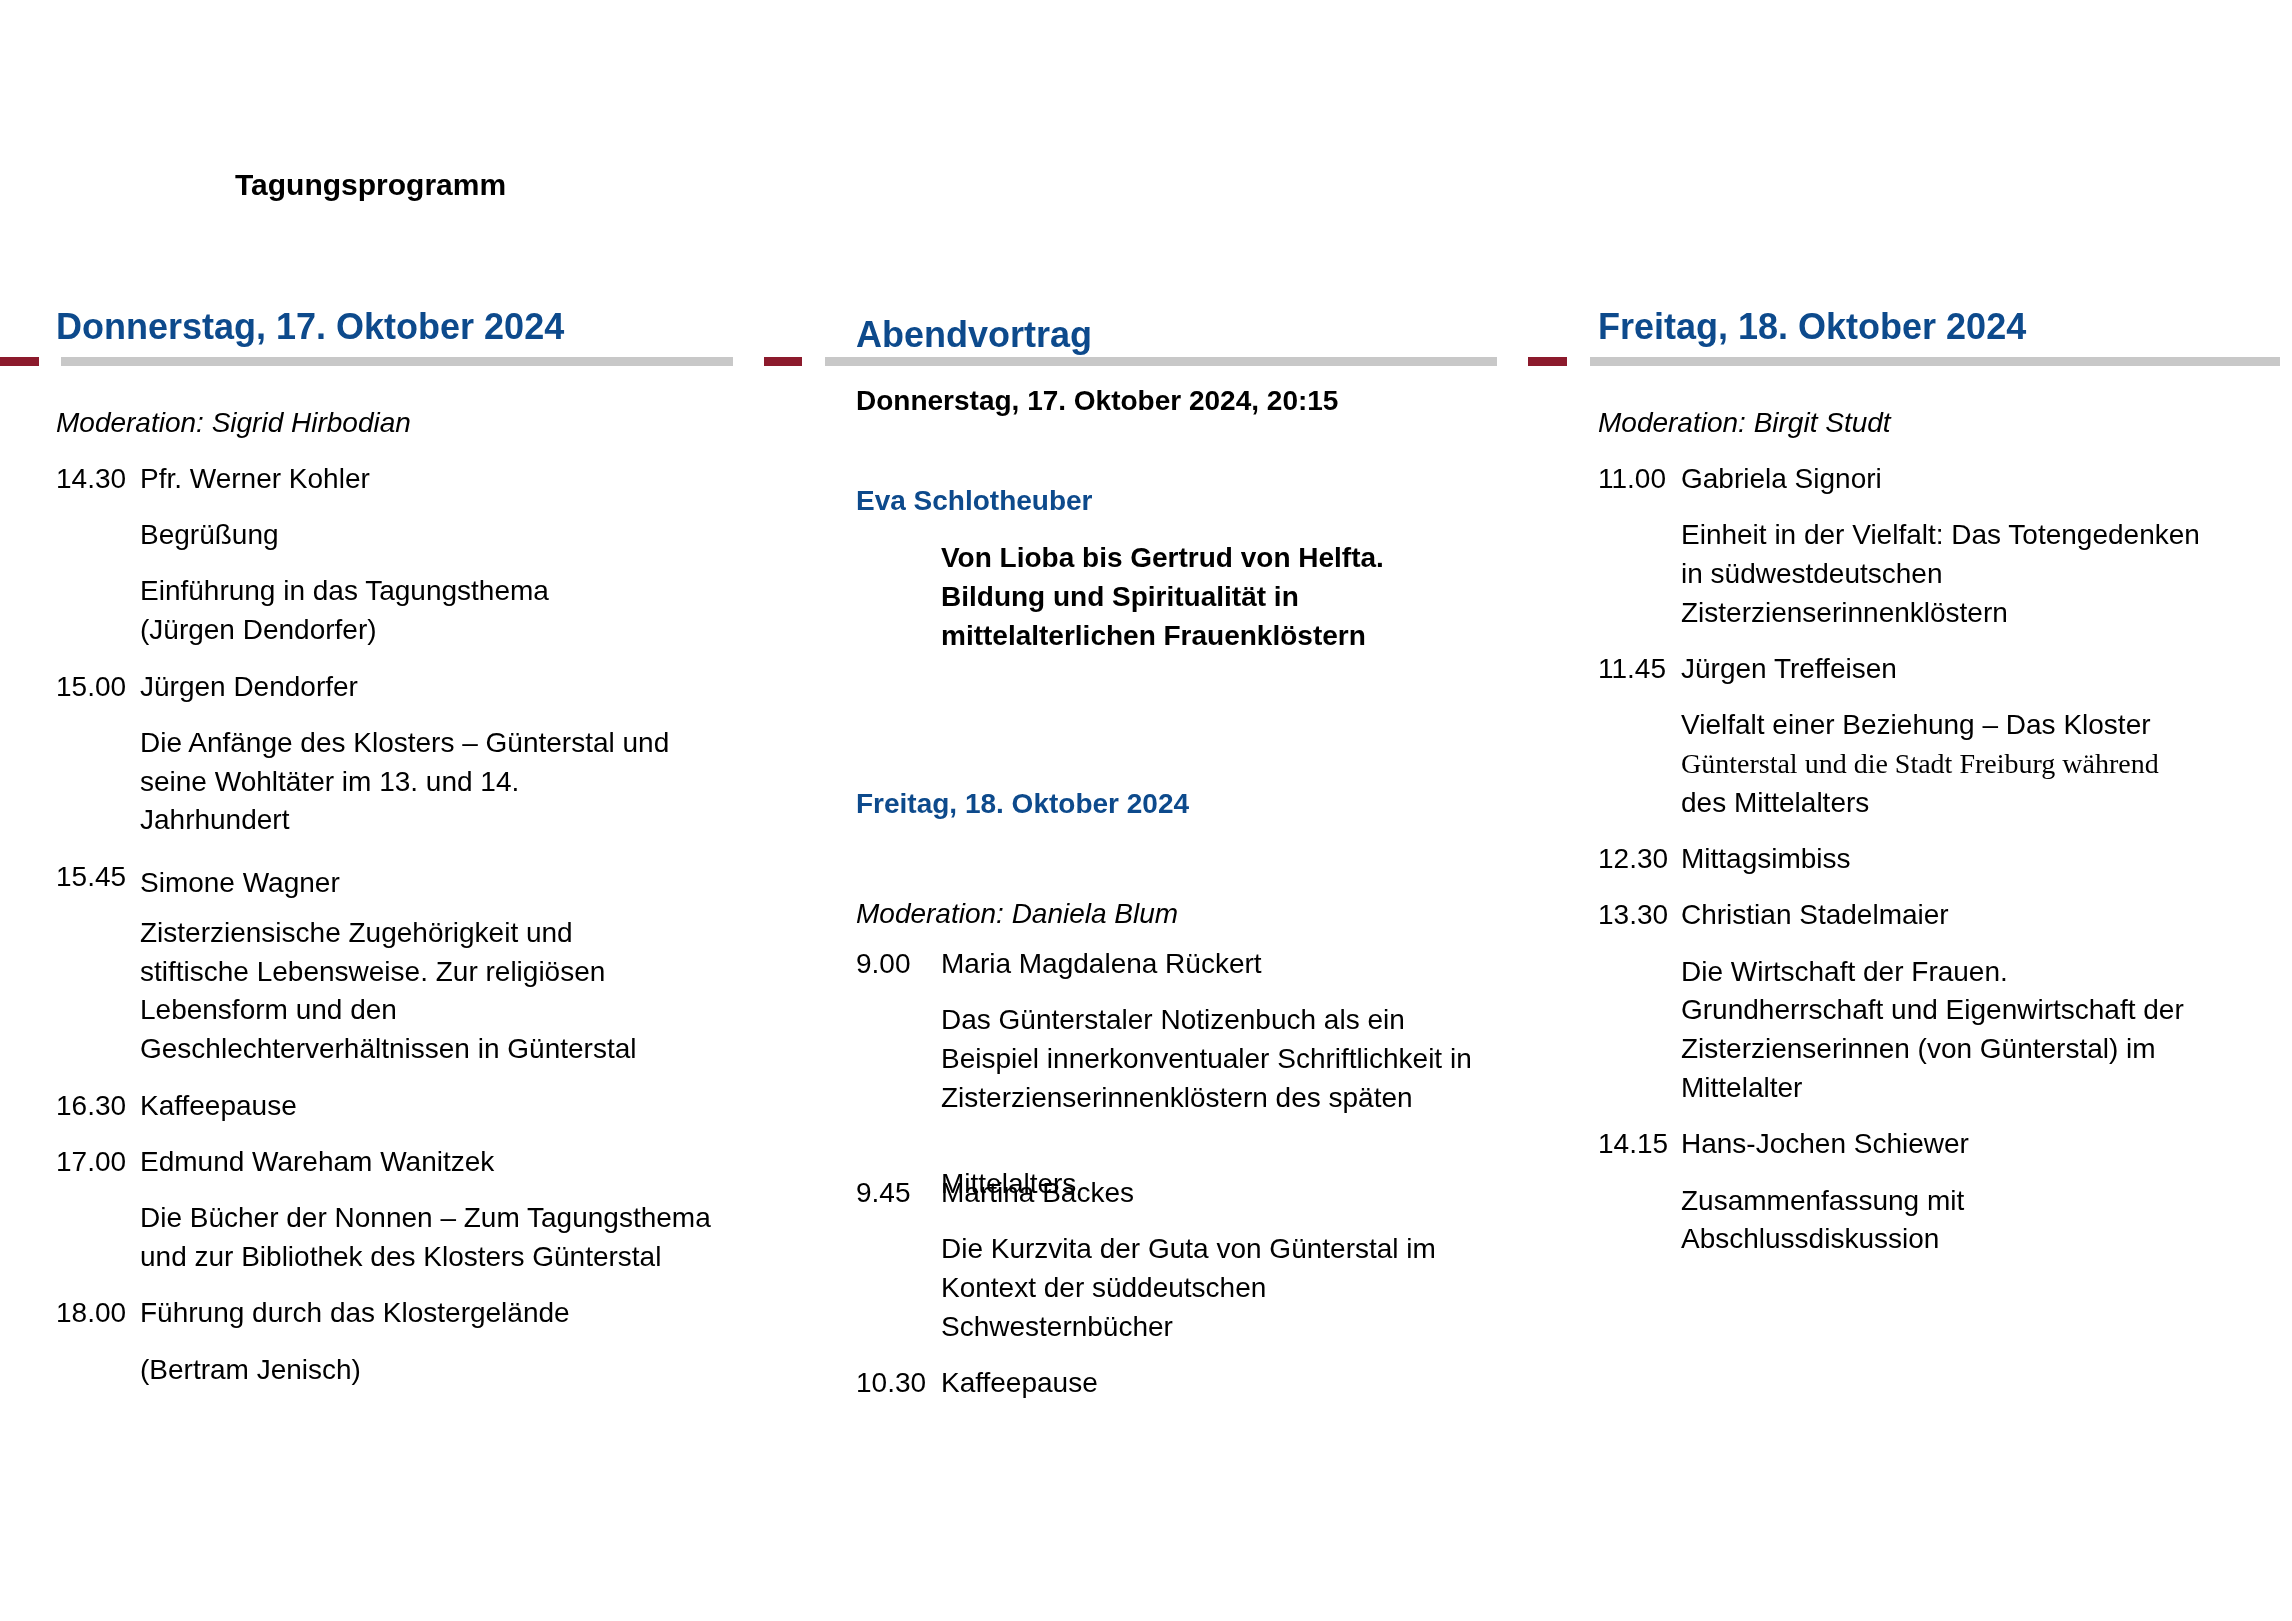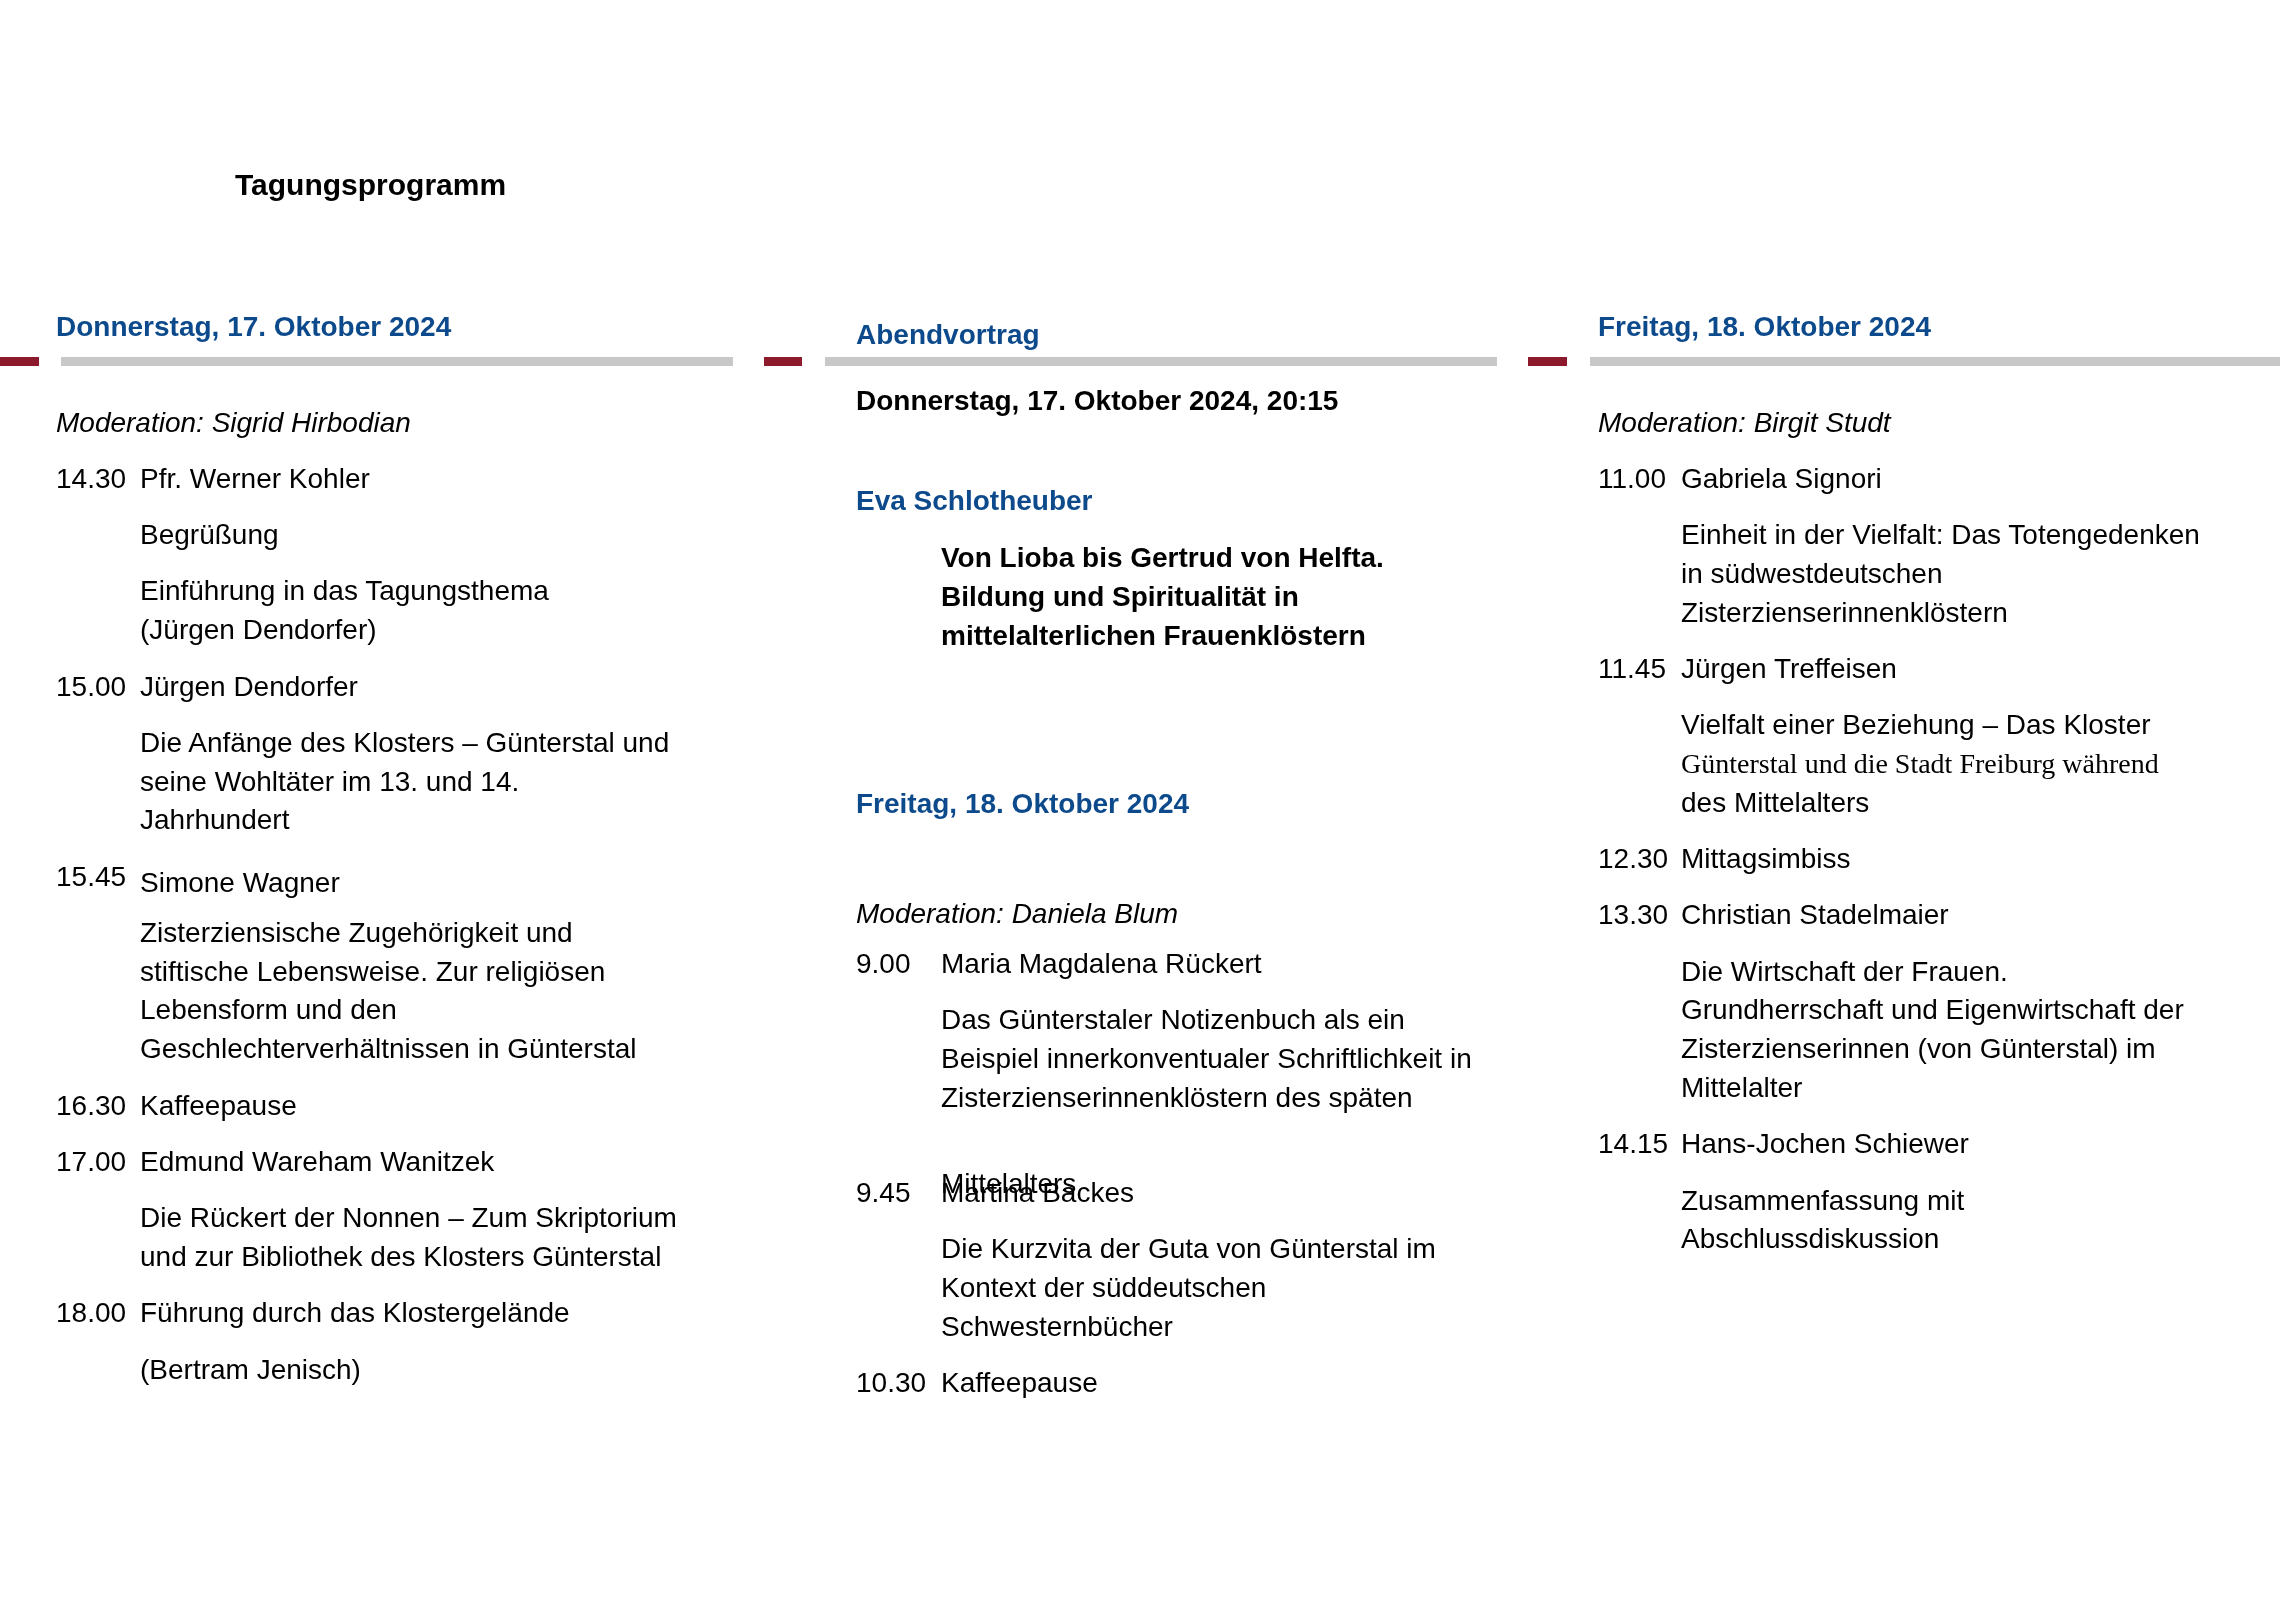--- a/index.html
+++ b/index.html
@@ -3,21 +3,21 @@
 <meta charset="utf-8">
 <style>
   html, body { margin: 0; padding: 0; background: #ffffff; }
   body { width: 2293px; height: 1621px; position: relative; overflow: hidden;
          font-family: "Liberation Sans", sans-serif; color: #000; }
   .abs { position: absolute; white-space: nowrap; }
   .title { left: 235px; top: 165px; font-size: 30px; font-weight: bold; line-height: 39px; }
   .bar { position: absolute; top: 357px; height: 8.8px; }
   .bar.red { background: #8c1a2c; }
   .bar.gray { background: #c8c8c8; }
-  .heading { font-size: 28px; font-weight: bold; color: #0d4a8c; line-height: 35px; }
+  .heading { font-size: 36px; font-weight: bold; color: #0d4a8c; line-height: 35px; }
   .line { font-size: 28px; line-height: 39px; }
   .it { font-style: italic; }
   .b { font-weight: bold; }
   .blue { color: #0d4a8c; font-weight: bold; }
 </style>
 </head>
 <body>
 
 <div class="abs title">Tagungsprogramm</div>
 
@@ -45,21 +45,21 @@
       <div class="abs line" style="left: 56px; top: 857px;">15.45</div>
       <div class="abs line" style="left: 140px; top: 863px; text-align: right;">Simone Wagner</div>
       <div class="abs line" style="left: 140px; top: 913px;">Zisterziensische Zugehörigkeit und</div>
       <div class="abs line" style="left: 140px; top: 952px;">stiftische Lebensweise. Zur religiösen</div>
       <div class="abs line" style="left: 140px; top: 990px;">Lebensform und den</div>
       <div class="abs line" style="left: 140px; top: 1029px;">Geschlechterverhältnissen in Günterstal</div>
       <div class="abs line" style="left: 56px; top: 1086px;">16.30</div>
       <div class="abs line" style="left: 140px; top: 1086px;">Kaffeepause</div>
       <div class="abs line" style="left: 56px; top: 1142px;">17.00</div>
       <div class="abs line" style="left: 140px; top: 1142px;">Edmund Wareham Wanitzek</div>
-      <div class="abs line" style="left: 140px; top: 1198px;">Die Rückert der Nonnen – Zum Skriptorium</div>
+      <div class="abs line" style="left: 140px; top: 1198px;">Die Bücher der Nonnen – Zum Tagungsthema</div>
       <div class="abs line" style="left: 140px; top: 1237px;">und zur Bibliothek des Klosters Günterstal</div>
       <div class="abs line" style="left: 56px; top: 1293px;">18.00</div>
       <div class="abs line" style="left: 140px; top: 1293px;">Führung durch das Klostergelände</div>
       <div class="abs line" style="left: 140px; top: 1350px;">(Bertram Jenisch)</div>
     </div>
 </section>
 
 <section>
   <div class="abs heading" style="left:856px;top:317px">Abendvortrag</div>
   <div class="abs line b" style="left:856px;top:381px">Donnerstag, 17. Oktober 2024, 20:15</div>

